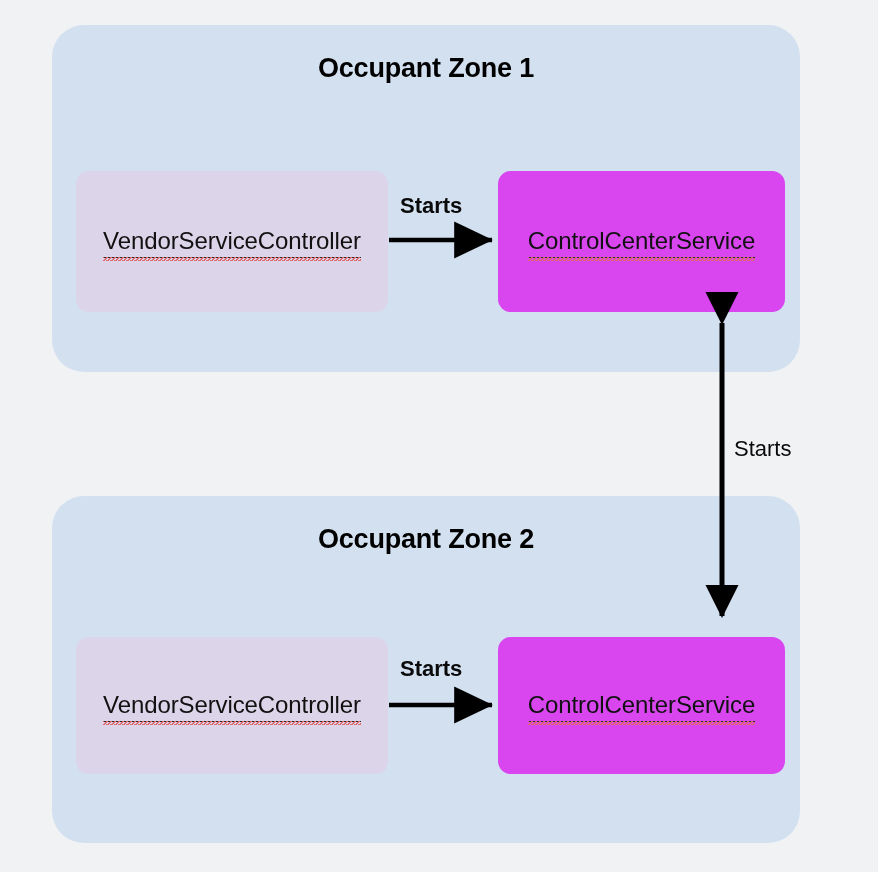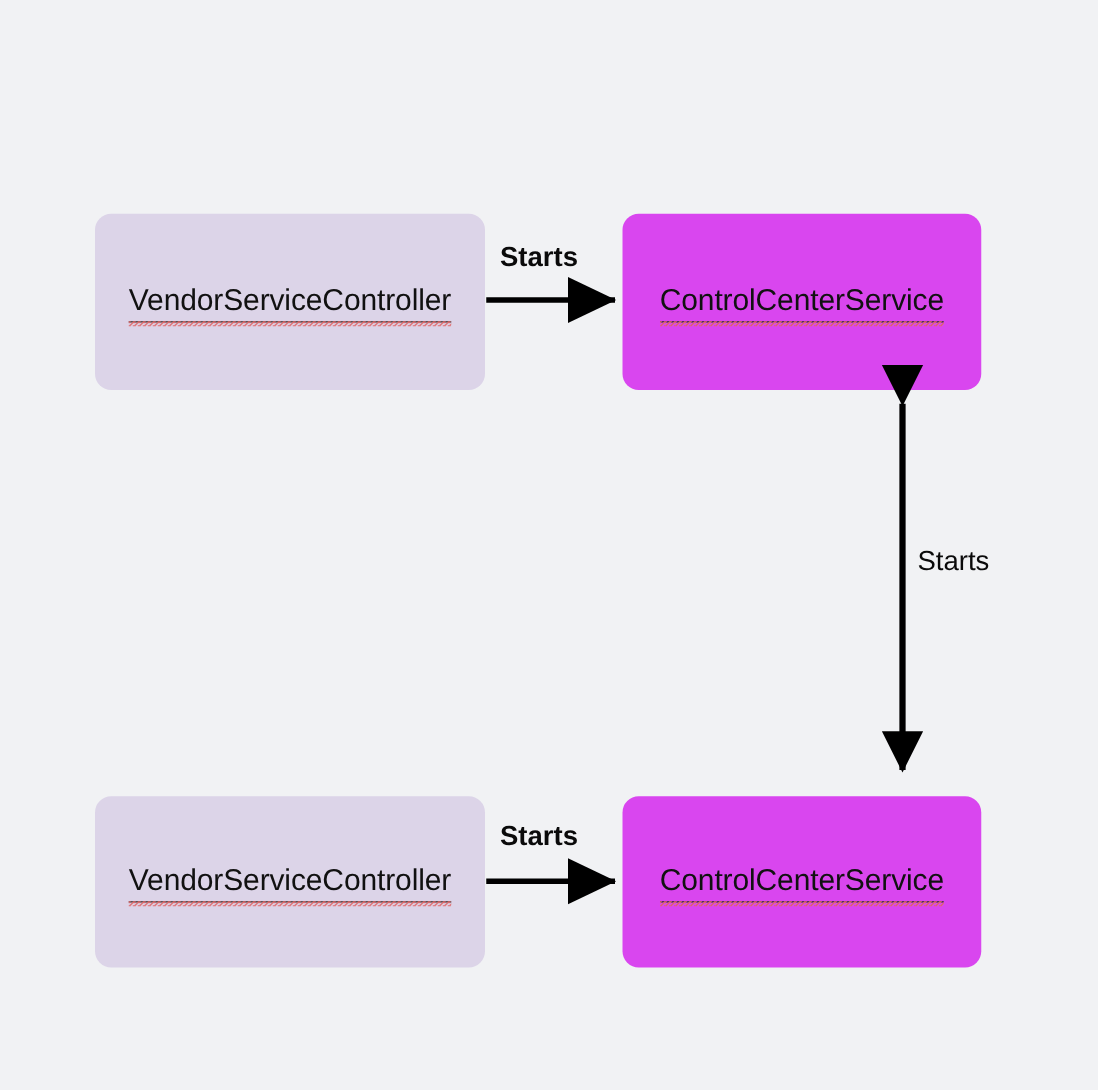--- a/index.html
+++ b/index.html
@@ -118,31 +118,37 @@
     width: 878px;
     height: 872px;
     pointer-events: none;
   }
 </style>
 </head>
 <body>
 
 <div id="canvas">
 
+  <div class="zone" id="zone-1">
+    <div class="zone-title">Occupant Zone 1</div>
+  </div>
 
   <div class="node vendor" id="node-vendor-1">
     <span class="node-label">VendorServiceController</span>
   </div>
 
   <div class="node control" id="node-control-1">
     <span class="node-label">ControlCenterService</span>
   </div>
 
   <div class="edge-label bold" id="label-starts-1">Starts</div>
 
+  <div class="zone" id="zone-2">
+    <div class="zone-title">Occupant Zone 2</div>
+  </div>
 
   <div class="node vendor" id="node-vendor-2">
     <span class="node-label">VendorServiceController</span>
   </div>
 
   <div class="node control" id="node-control-2">
     <span class="node-label">ControlCenterService</span>
   </div>
 
   <div class="edge-label bold" id="label-starts-2">Starts</div>

